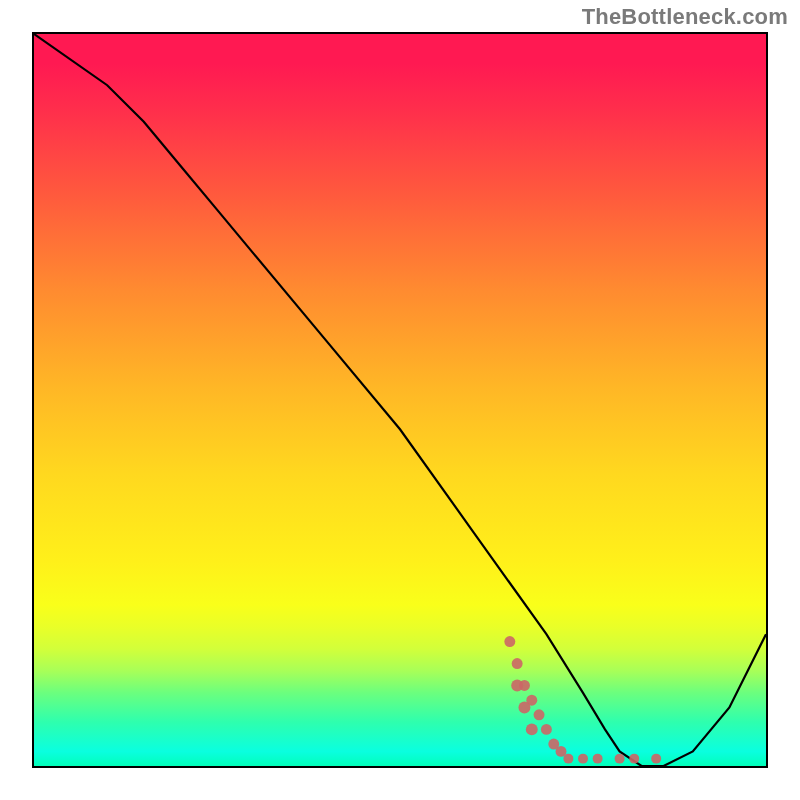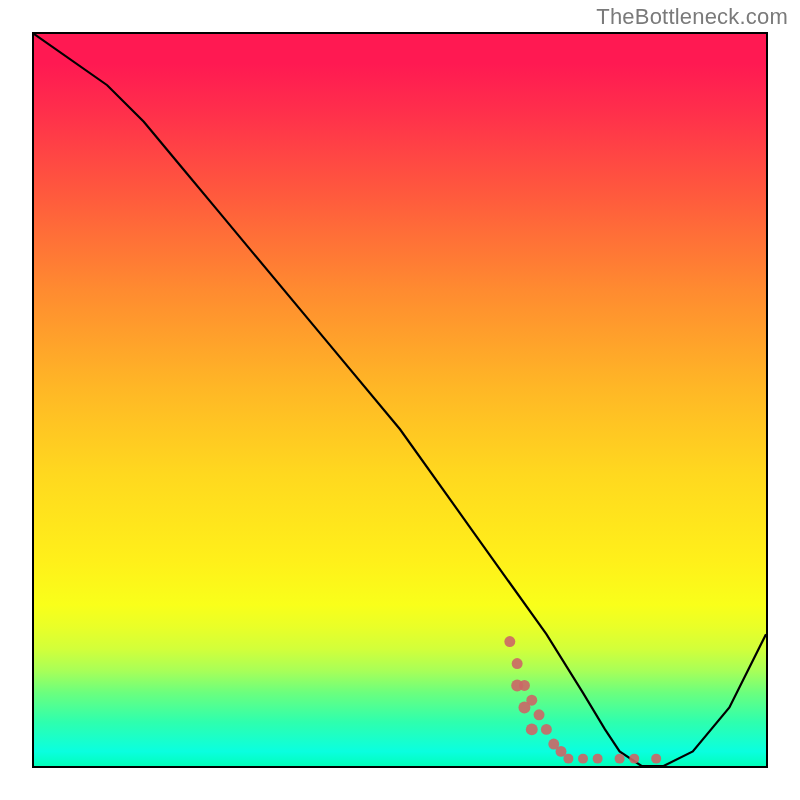--- a/index.html
+++ b/index.html
@@ -1,18 +1,18 @@
 <!DOCTYPE html>
 <html><head>
 <meta charset="utf-8">
 <style>
   * { margin: 0; padding: 0; box-sizing: border-box; }
   body { width: 800px; height: 800px; overflow: hidden; background: #fff; font-family: Arial, sans-serif; }
   .container { position: relative; width: 800px; height: 800px; }
-  .watermark { position: absolute; top: 4px; right: 12px; font-size: 22px; font-weight: normal; color: #7a7a7a; z-index: 10; letter-spacing: 0.2px; }
+  .watermark { position: absolute; top: 4px; right: 12px; font-size: 22px; font-weight: bold; color: #7a7a7a; z-index: 10; letter-spacing: 0.2px; }
   .plot-area { position: absolute; left: 32px; top: 32px; width: 736px; height: 736px; border: 2.5px solid #000; overflow: hidden; }
   .gradient { position: absolute; inset: 0; background: linear-gradient(to bottom,
     #ff1952 0%,
     #ff1952 4%,
     #ff2d4c 10%,
     #ff5a3d 22%,
     #ff8b30 35%,
     #ffb626 48%,
     #ffd81f 60%,
     #fff01a 72%,

